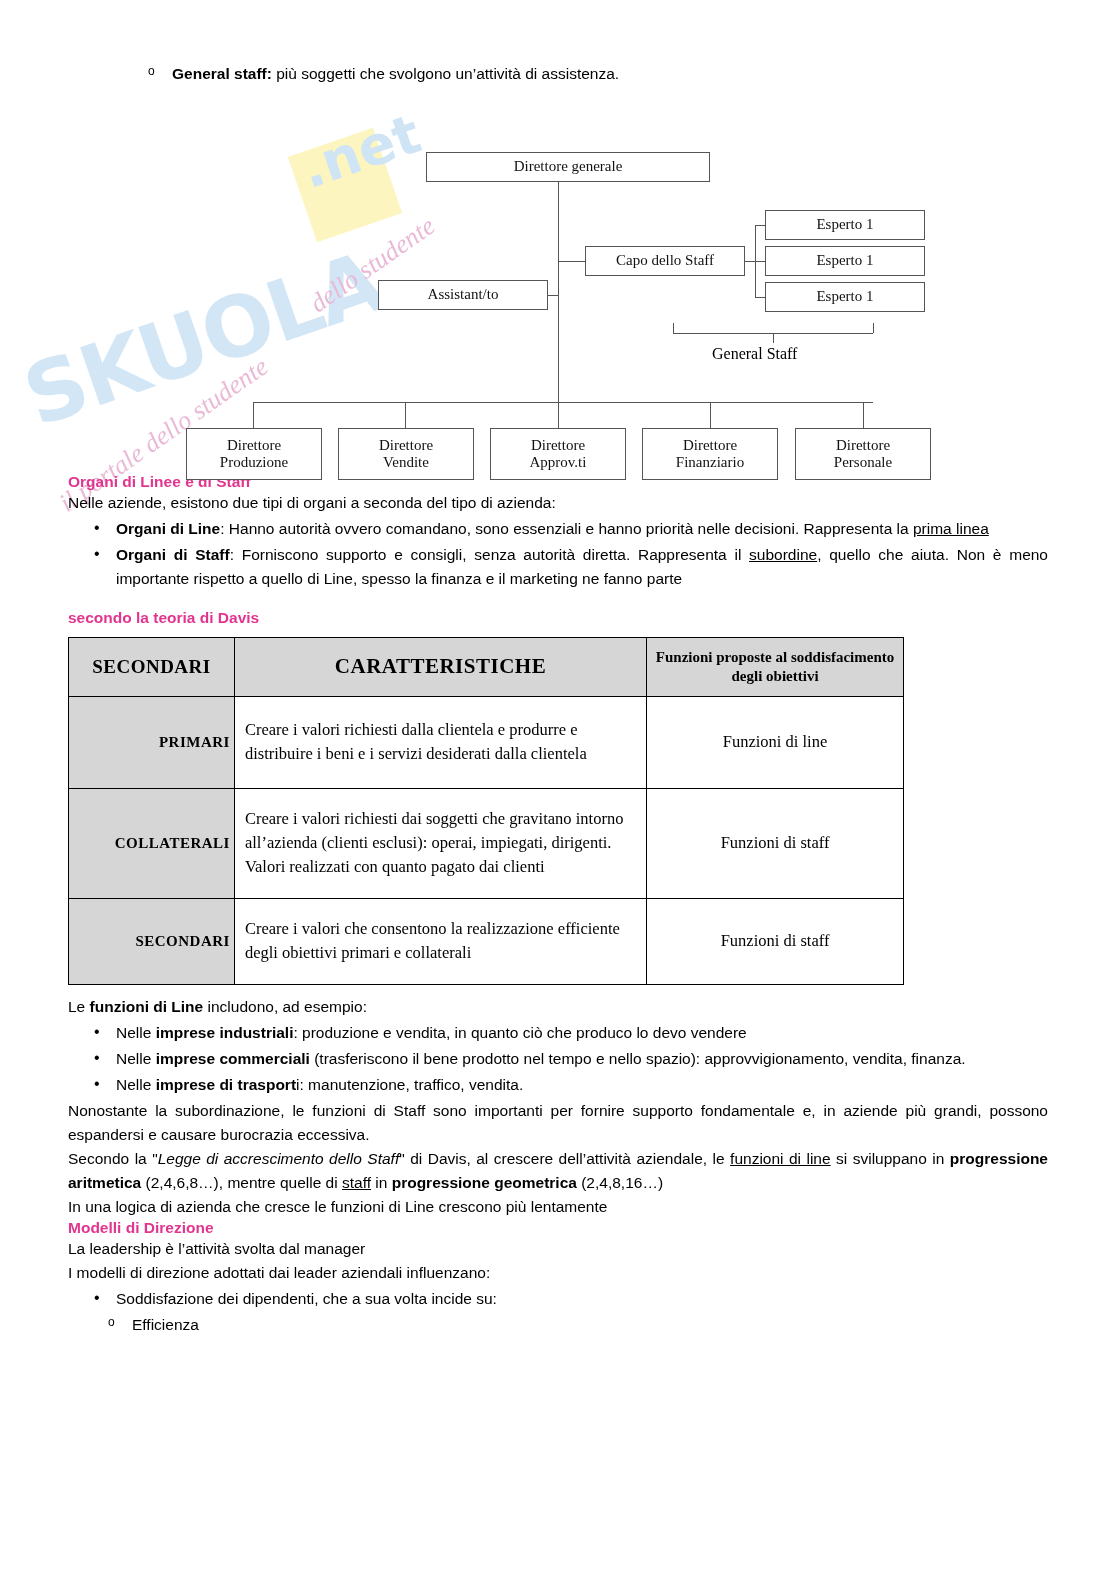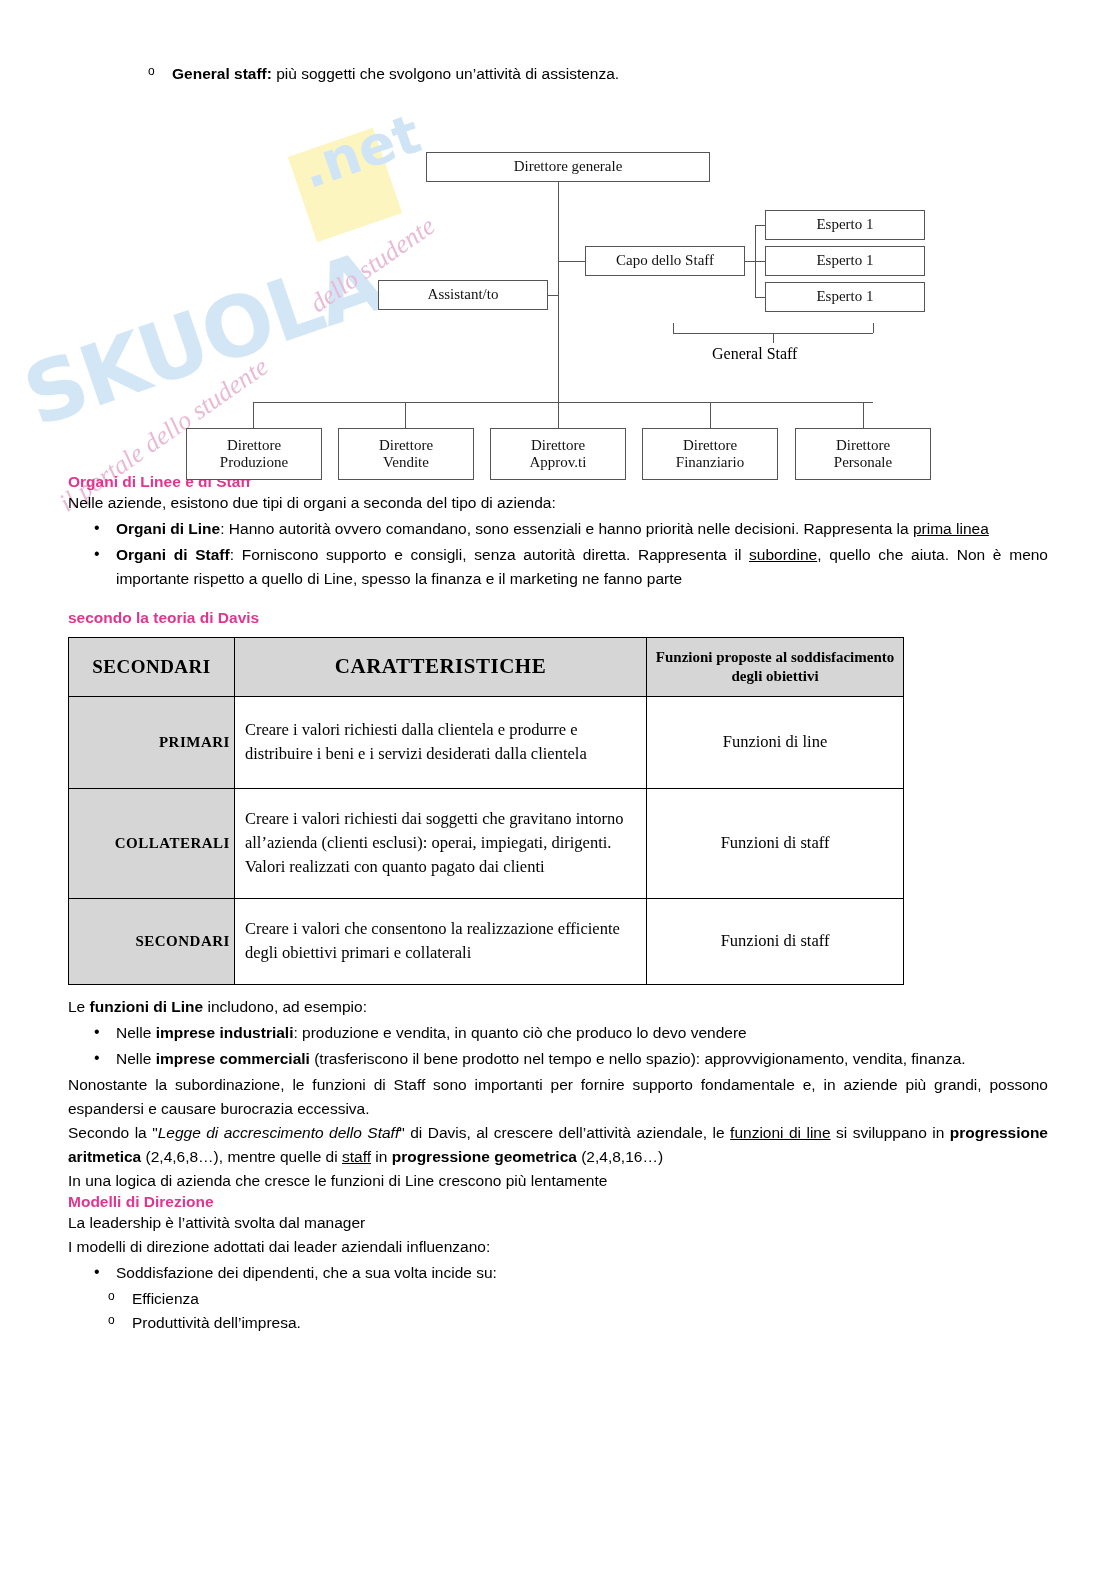--- a/index.html
+++ b/index.html
@@ -336,35 +336,37 @@
     <p class="para" style="margin-top:10px;">
       <span>Le </span><b>funzioni di Line</b><span> includono, ad esempio:</span>
     </p>
     <ul class="lvl1">
       <li>
         <span>Nelle </span><b>imprese industriali</b><span>: produzione e vendita, in quanto ciò che produco lo devo vendere</span>
       </li>
       <li>
         <span>Nelle </span><b>imprese commerciali</b><span> (trasferiscono il bene prodotto nel tempo e nello spazio): approvvigionamento, vendita, finanza.</span>
       </li>
+      <li>
+        <span>Nelle </span><b>imprese di trasport</b><span>i: manutenzione, traffico, vendita.</span>
+      </li>
     </ul>
 
     <p class="para">Nonostante la subordinazione, le funzioni di Staff sono importanti per fornire supporto fondamentale e, in aziende più grandi, possono espandersi e causare burocrazia eccessiva.</p>
 
     <p class="para">
       <span>Secondo la "</span><span class="i">Legge di accrescimento dello Staff</span><span>" di Davis, al crescere dell’attività aziendale, le </span><span class="u">funzioni di line</span><span> si sviluppano in </span><b>progressione aritmetica</b><span> (2,4,6,8…), mentre quelle di </span><span class="u">staff</span><span> in </span><b>progressione geometrica</b><span> (2,4,8,16…)</span>
     </p>
 
     <p class="para">In una logica di azienda che cresce le funzioni di Line crescono più lentamente</p>
 
     <p class="pinkhead">Modelli di Direzione</p>
     <p class="para">La leadership è l’attività svolta dal manager</p>
     <p class="para">I modelli di direzione adottati dai leader aziendali influenzano:</p>
     <ul class="lvl1">
       <li>Soddisfazione dei dipendenti, che a sua volta incide su:</li>
     </ul>
     <ul class="lvl2">
       <li>Efficienza</li>
-      <li>Produttività dell’impresa.</li>
     </ul>
 
   </div>
 </div>
 
 </body></html>

